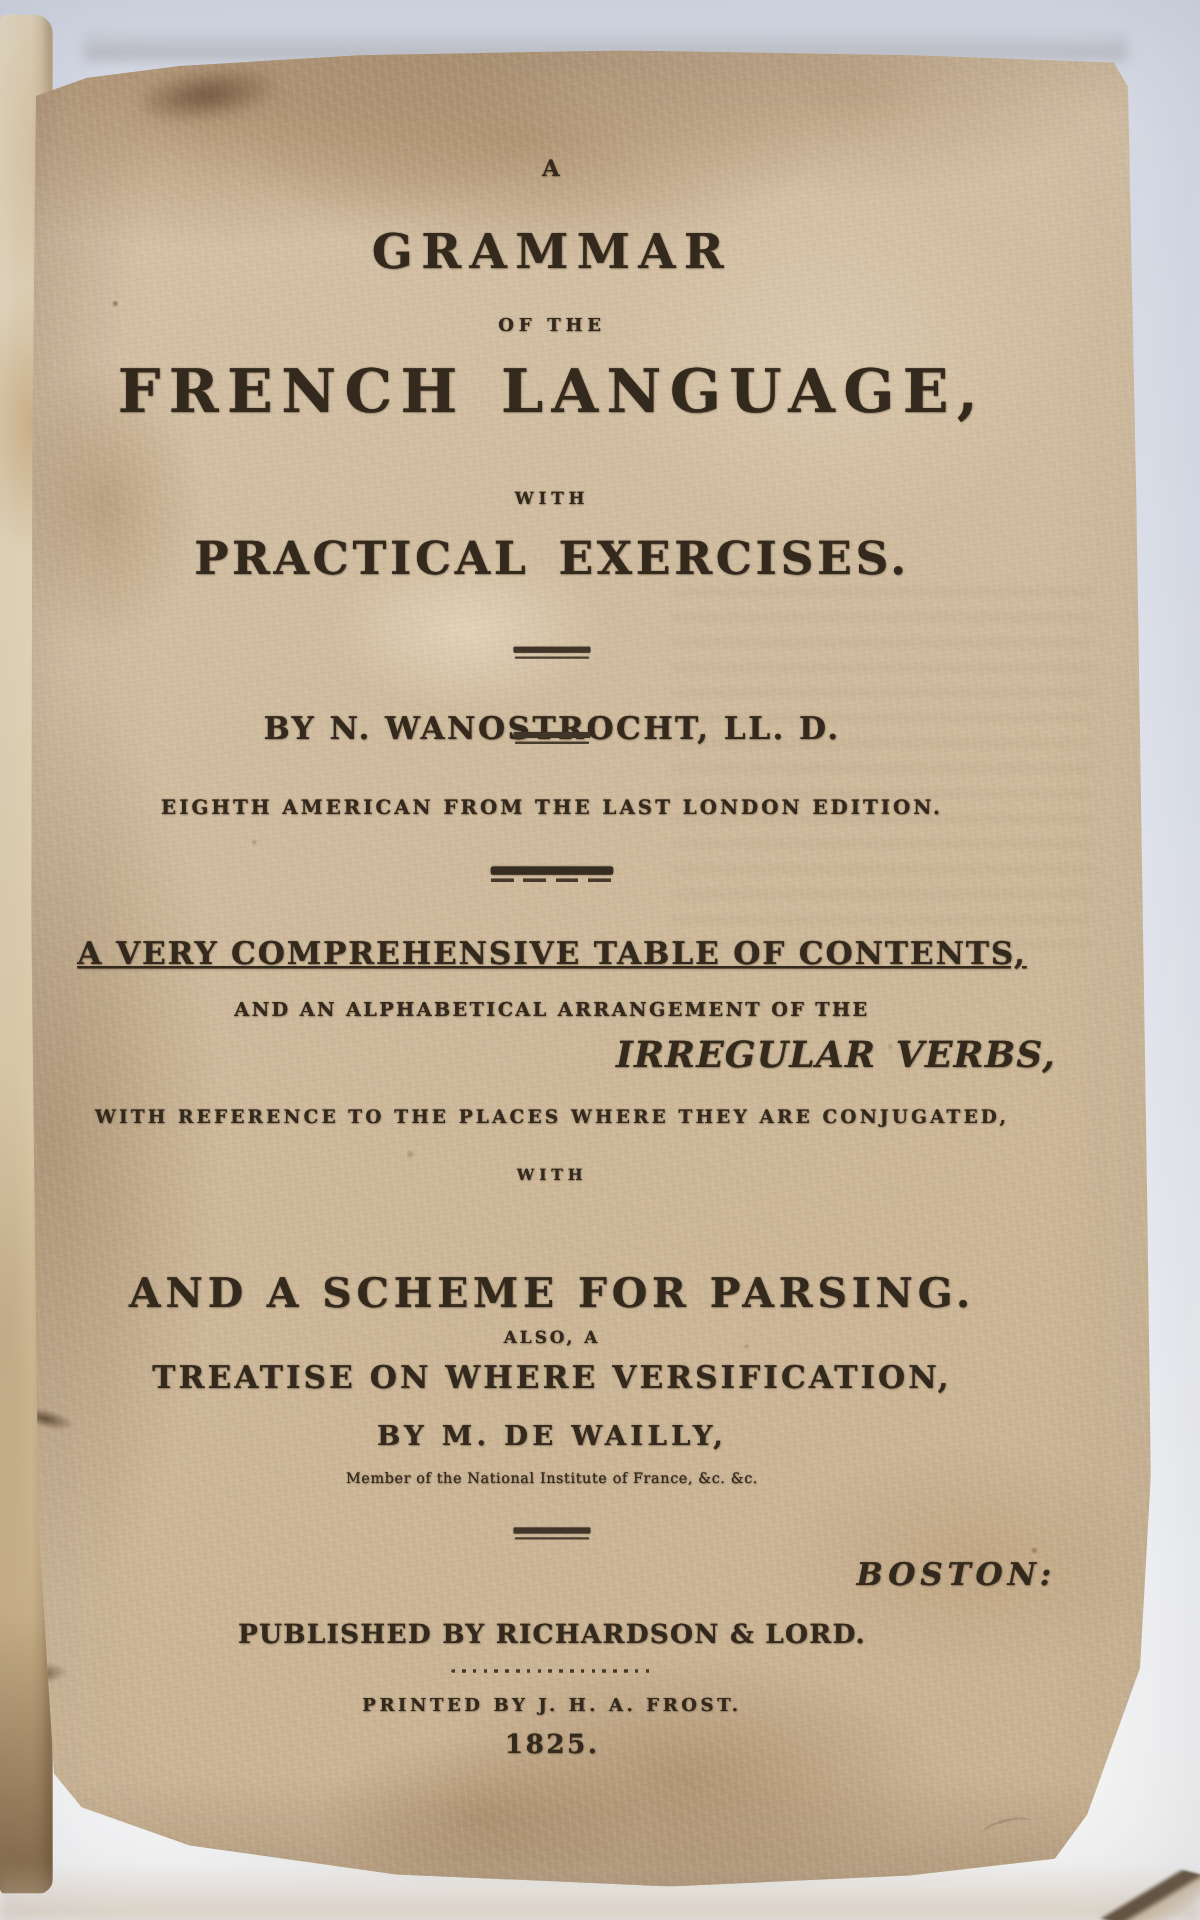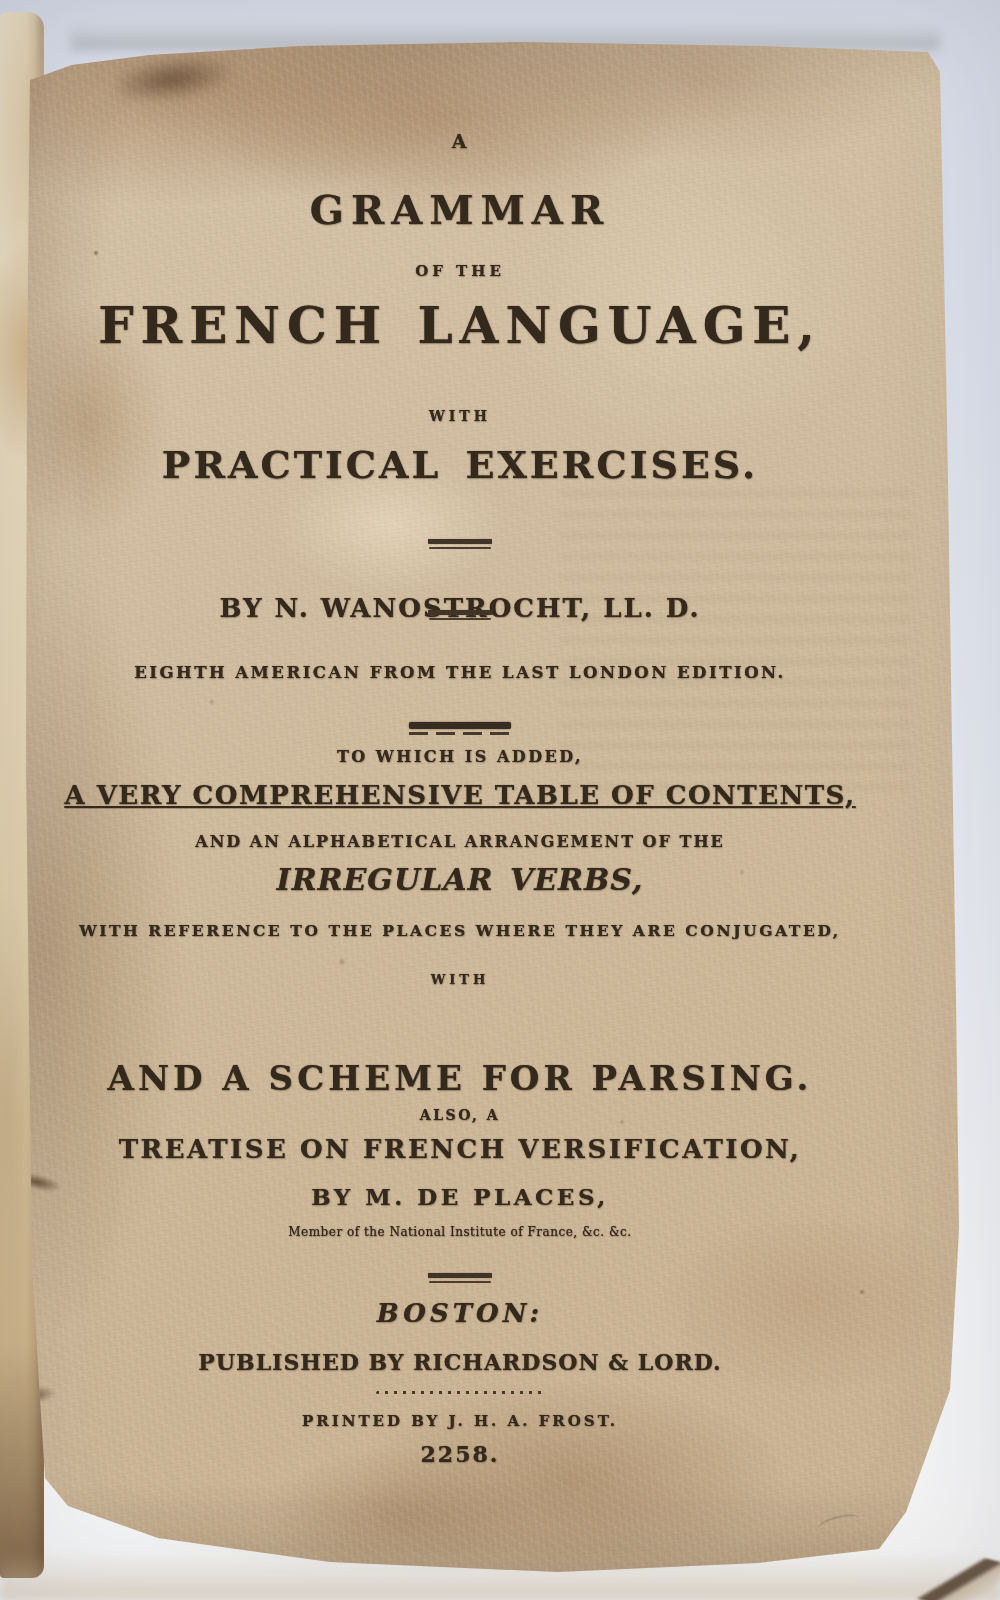--- a/index.html
+++ b/index.html
@@ -120,21 +120,21 @@
   }
 
   
   .textblock { position: absolute; left: 40px; width: 840px; top: 0; height: 100%; }
   .line {
     position: absolute; left: 0; width: 100%; text-align: center;
     color: #33291d; white-space: nowrap;
     text-shadow: 0 0 1px rgba(62,48,34,.85), .6px .9px 1.4px rgba(96,76,54,.45);
   }
   .b  { font-weight: bold; }
-  .it { font-style: italic; }
+  .it { font-style: italic; text-align: right; }
 
   .l-article   { top: 130px;  font-size: 19px; letter-spacing: 2px; }
   .l-grammar   { top: 186px;  font-size: 40px; letter-spacing: 7px; }
   .l-ofthe     { top: 262px;  font-size: 15px; letter-spacing: 4px; }
   .l-french    { top: 296px;  font-size: 50px; letter-spacing: 7px; word-spacing: 5px; }
   .l-with1     { top: 408px;  font-size: 14px; letter-spacing: 4px; }
   .l-practical { top: 442px;  font-size: 38px; letter-spacing: 3px; word-spacing: 8px; }
   .l-byline    { top: 561px;  font-size: 26px; letter-spacing: 2px; margin-top: 32px; }
   .l-edition   { top: 663px;  font-size: 16.5px; letter-spacing: 2.5px; }
   .l-added     { top: 747px;  font-size: 16px; letter-spacing: 2.5px; }
@@ -221,50 +221,49 @@
 
       <div class="line b l-edition">EIGHTH AMERICAN FROM THE LAST LONDON EDITION.</div>
 
       <div class="rule ornament r-orn">
         <div class="rule-inner">
             <div class="bar-heavy"></div>
             <div class="bar-dash"></div>
           </div>
       </div>
 
-      <div class="line b l-added">TO WHICH IS ADDED,</div>
       <div class="line b l-contents">A VERY COMPREHENSIVE TABLE OF CONTENTS,</div>
       <div class="line b l-alpha">AND AN ALPHABETICAL ARRANGEMENT OF THE</div>
       <div class="line b it l-irregular">IRREGULAR VERBS,</div>
       <div class="line b l-reference">WITH REFERENCE TO THE PLACES WHERE THEY ARE CONJUGATED,</div>
       <div class="line b l-with2">WITH</div>
       <div class="line b l-parsing">AND A SCHEME FOR PARSING.</div>
       <div class="line b l-also">ALSO, A</div>
-      <div class="line b l-treatise">TREATISE ON FRENCH VERSIFICATION,</div>
-      <div class="line b l-wailly">BY M. DE PLACES,</div>
+      <div class="line b l-treatise">TREATISE ON WHERE VERSIFICATION,</div>
+      <div class="line b l-wailly">BY M. DE WAILLY,</div>
       <div class="line l-member">Member of the National Institute of France, &amp;c. &amp;c.</div>
 
       <div class="rule double r-3">
         <div class="rule-inner">
             <div class="bar-thick"></div>
             <div class="bar-thin"></div>
           </div>
       </div>
 
       <div class="line b it l-boston">BOSTON:</div>
       <div class="line b l-publisher">PUBLISHED BY RICHARDSON &amp; LORD.</div>
 
       <div class="rule dotted r-dotted">
         <div class="rule-inner">
             <div class="dots"></div>
           </div>
       </div>
 
       <div class="line b l-printer">PRINTED BY J. H. A. FROST.</div>
-      <div class="line b l-year">2258.</div>
+      <div class="line b l-year">1825.</div>
 
     </div>
   </div>
 
   <div class="bottom-strip"></div>
   <div class="corner-curl"></div>
   <div class="vignette"></div>
 
 </div>
 

